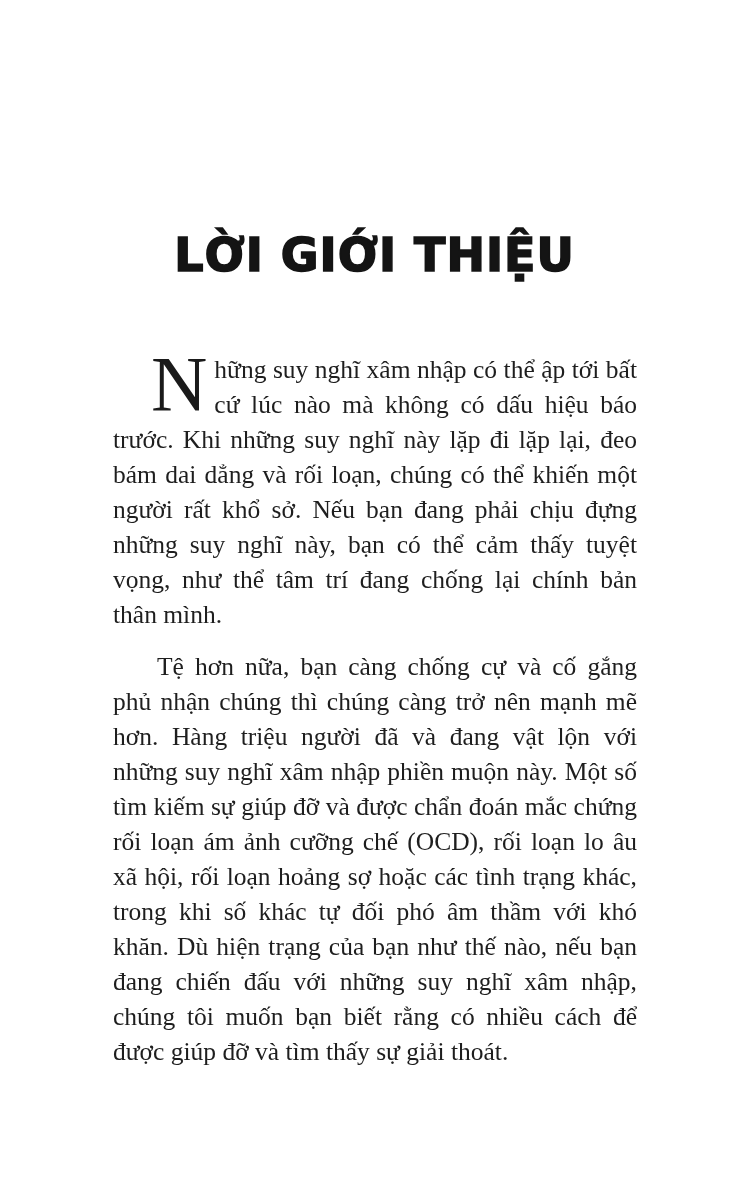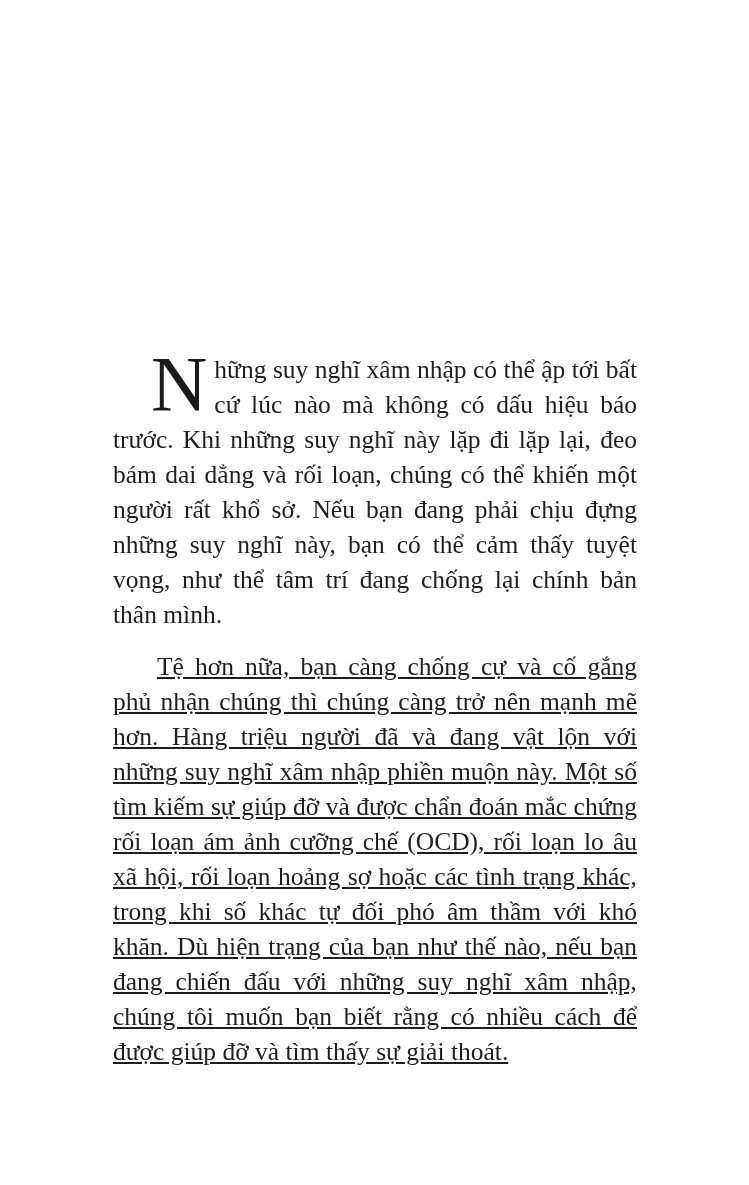--- a/index.html
+++ b/index.html
@@ -39,36 +39,36 @@
     color: #1e1e1e;
     text-align: justify;
   }
   .body-text p {
     margin: 0;
     padding: 0;
   }
   .para-2 {
     margin-top: 17px !important;
     text-indent: 44px;
-    text-decoration: underline;
   }
   .dropcap {
     float: left;
     font-family: "Liberation Serif", "DejaVu Serif", serif;
     font-size: 78px;
     line-height: 60px;
     padding-top: 2px;
     margin-left: 38px;
     margin-right: 7px;
     color: #1a1a1a;
   }
 </style>
 </head>
 <body>
 
 <div class="page">
+  <h1 class="chapter-title">LỜI GIỚI THIỆU</h1>
 
   <div class="body-text">
     <p class="para-1"><span class="dropcap">N</span><span>hững suy nghĩ xâm nhập có thể ập tới bất cứ lúc nào mà không có dấu hiệu báo trước. Khi những suy nghĩ này lặp đi lặp lại, đeo bám dai dẳng và rối loạn, chúng có thể khiến một người rất khổ sở. Nếu bạn đang phải chịu đựng những suy nghĩ này, bạn có thể cảm thấy tuyệt vọng, như thể tâm trí đang chống lại chính bản thân mình.</span></p>
 
     <p class="para-2">Tệ hơn nữa, bạn càng chống cự và cố gắng phủ nhận chúng thì chúng càng trở nên mạnh mẽ hơn. Hàng triệu người đã và đang vật lộn với những suy nghĩ xâm nhập phiền muộn này. Một số tìm kiếm sự giúp đỡ và được chẩn đoán mắc chứng rối loạn ám ảnh cưỡng chế (OCD), rối loạn lo âu xã hội, rối loạn hoảng sợ hoặc các tình trạng khác, trong khi số khác tự đối phó âm thầm với khó khăn. Dù hiện trạng của bạn như thế nào, nếu bạn đang chiến đấu với những suy nghĩ xâm nhập, chúng tôi muốn bạn biết rằng có nhiều cách để được giúp đỡ và tìm thấy sự giải thoát.</p>
   </div>
 </div>
 
 </body></html>

